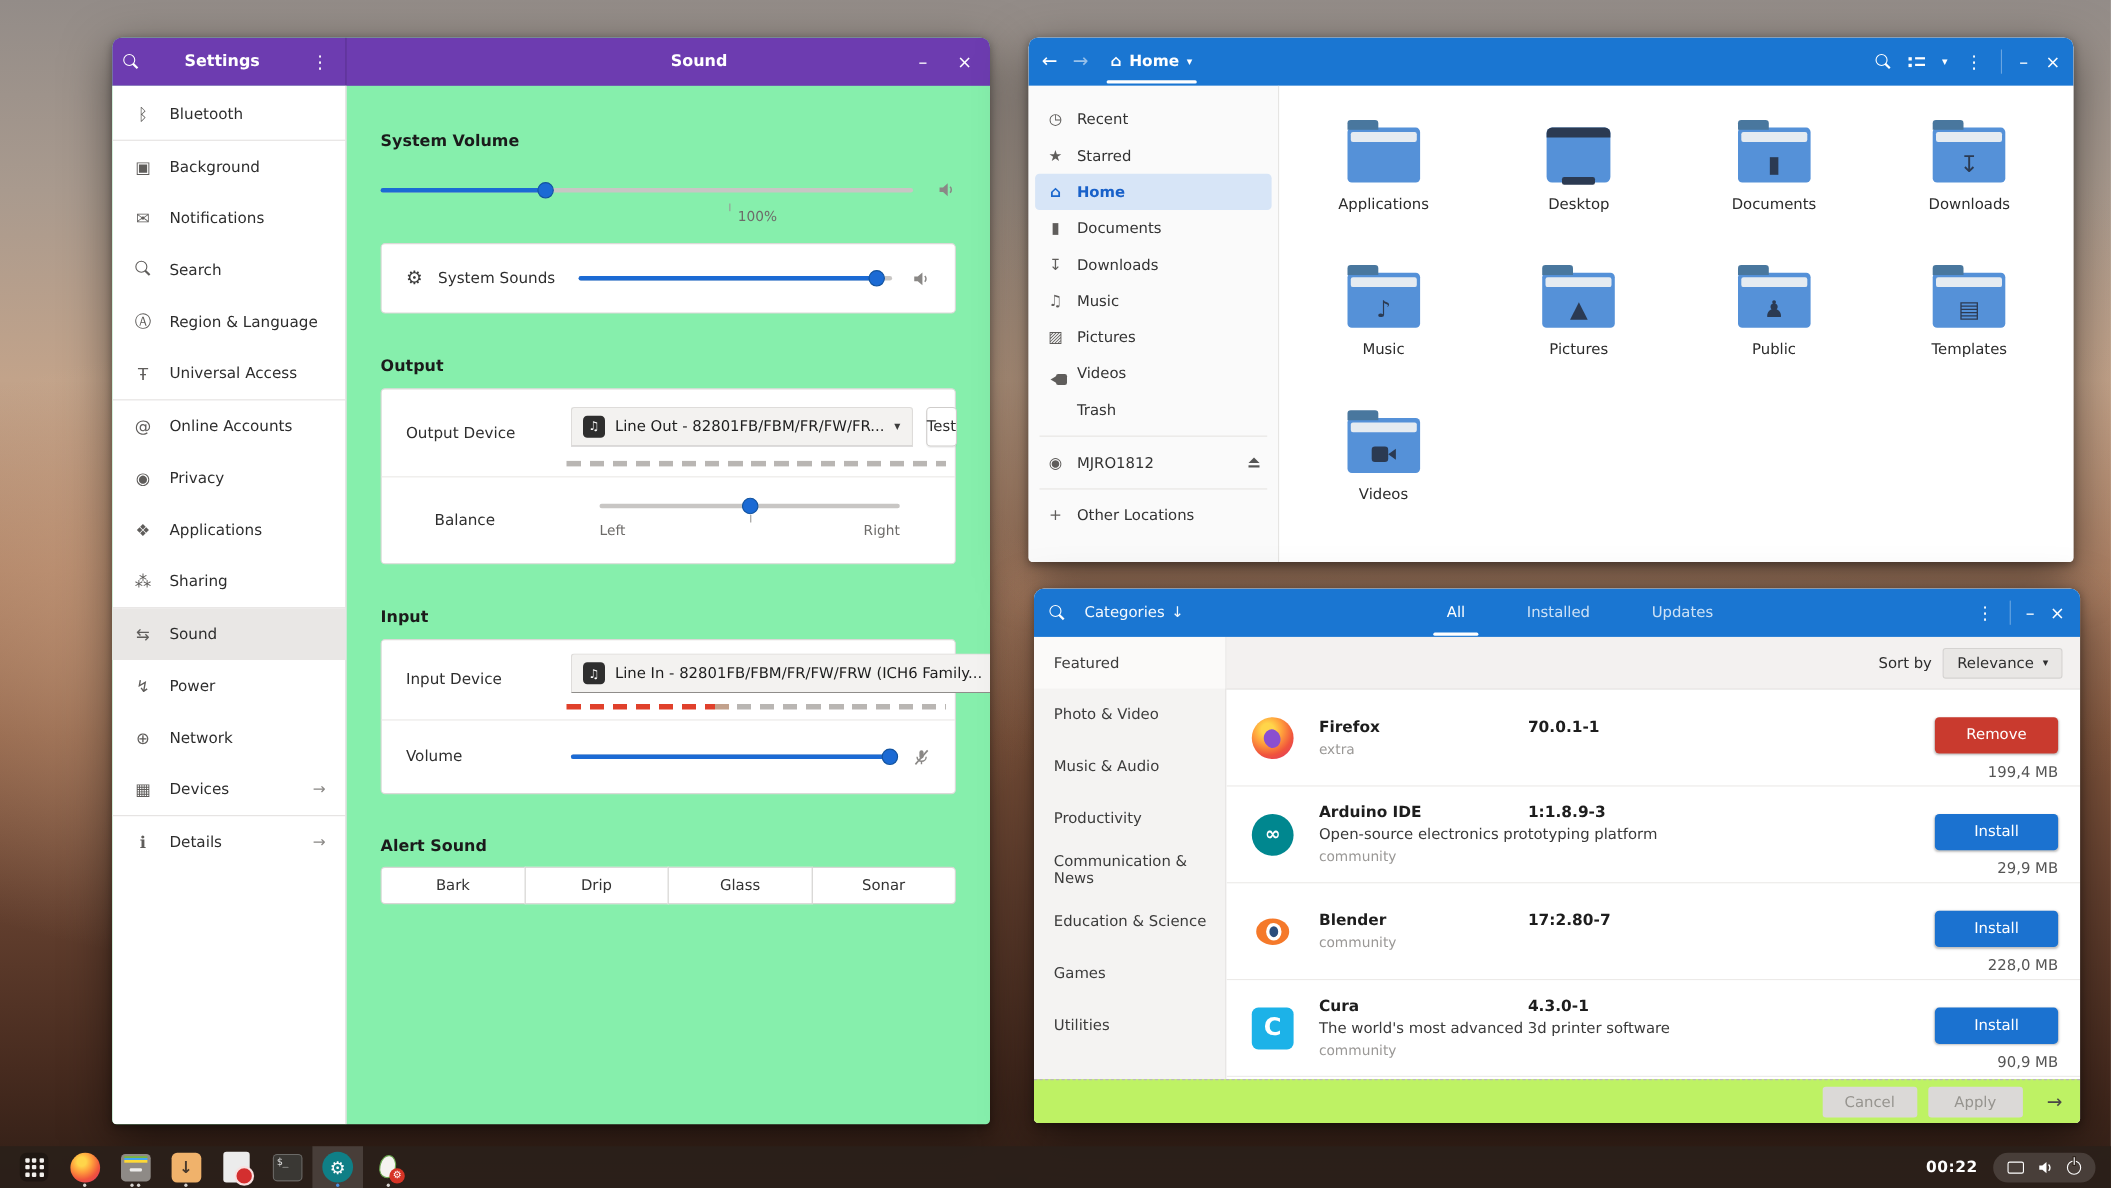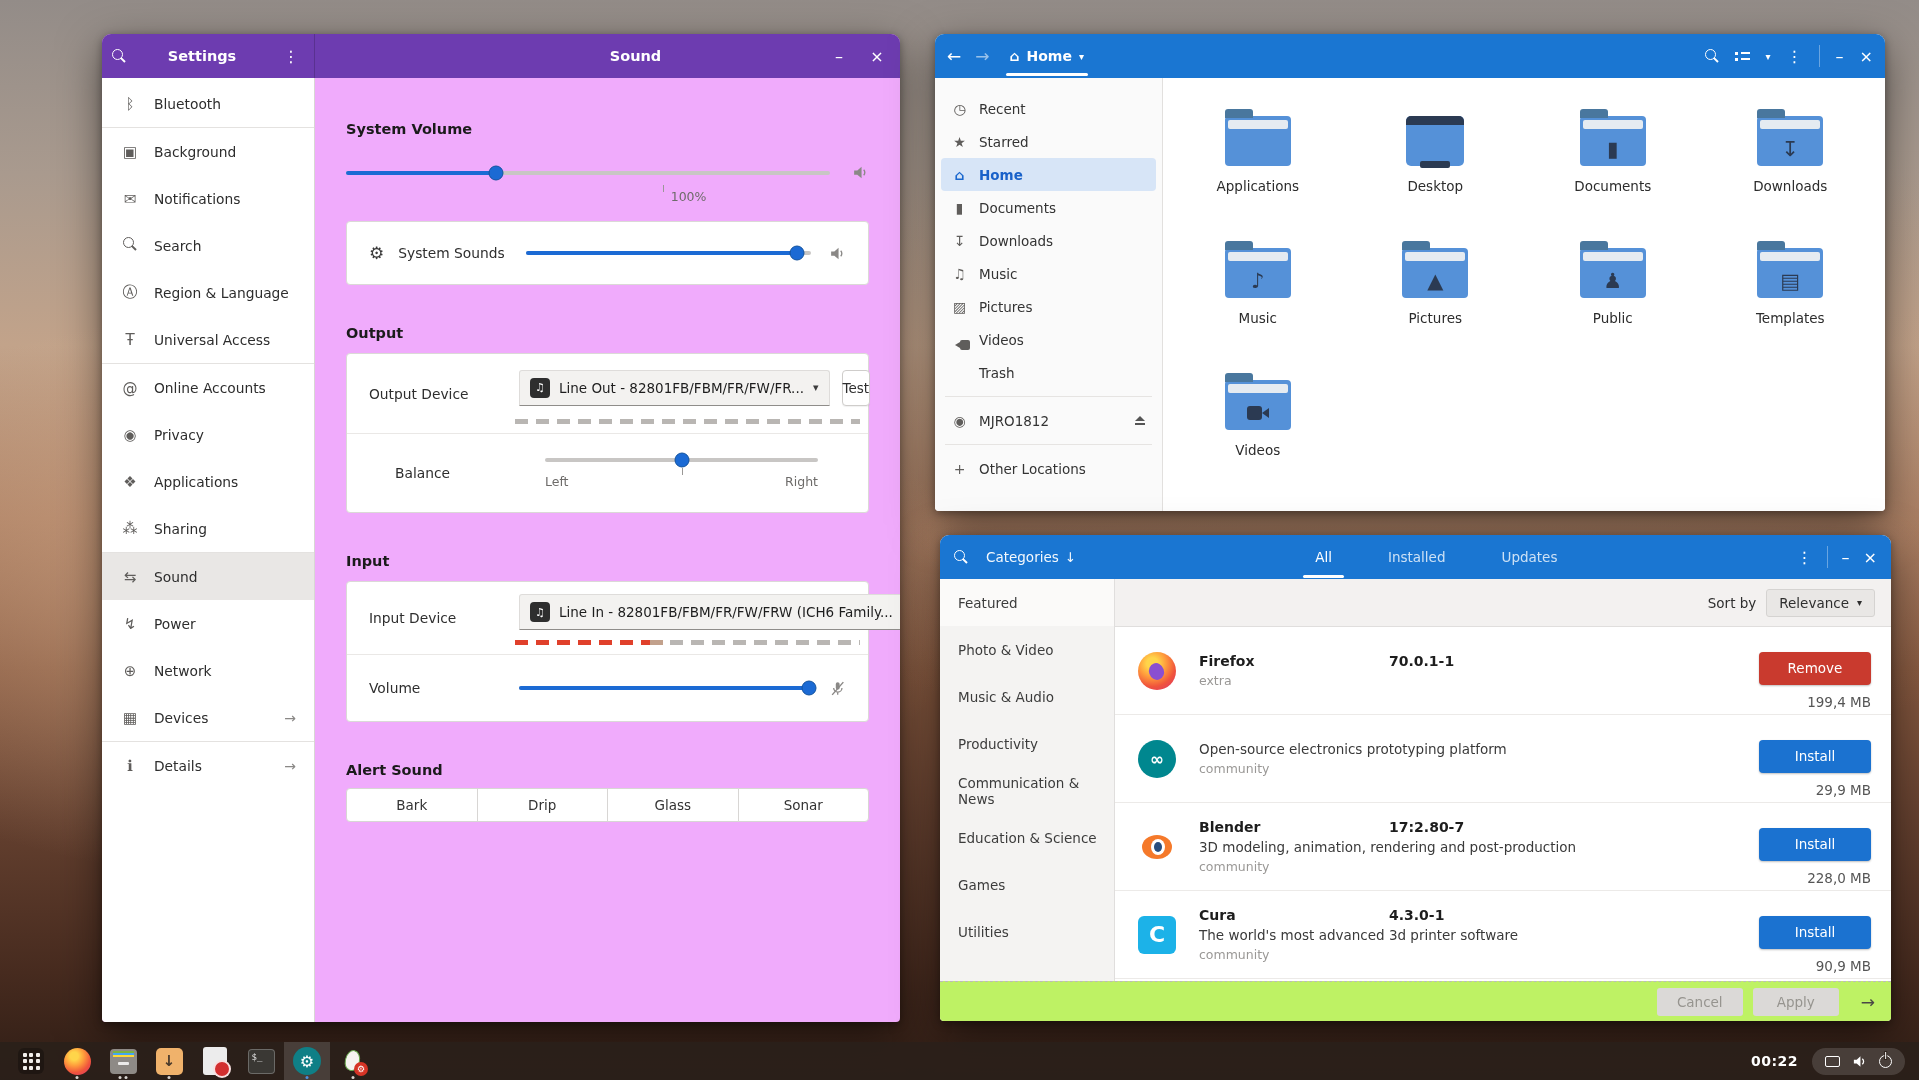--- a/index.html
+++ b/index.html
@@ -14,21 +14,21 @@
   }
   .window { position:absolute; border-radius:9px 9px 4px 4px; overflow:hidden;
             box-shadow:0 14px 44px rgba(0,0,0,.5), 0 2px 8px rgba(0,0,0,.35); background:#fff; }
   .wbtn { width:26px; height:26px; display:flex; align-items:center; justify-content:center;
           color:#fff; font-size:16px; border-radius:4px; cursor:default; }
   .mag { width:14px; height:14px; position:relative; display:inline-block; color:#fff; }
   .mag::before { content:""; position:absolute; width:9px; height:9px; border:1.7px solid currentColor; border-radius:50%; left:0; top:0; }
   .mag::after  { content:""; position:absolute; width:6px; height:1.7px; background:currentColor; transform:rotate(45deg); right:0; bottom:2px; }
 
   
-  #win-settings { left:102px; top:34px; width:798px; height:988px; background:#f0abfc; }
+  #win-settings { left:102px; top:34px; width:798px; height:988px; background:#86efac; }
   .st-header { height:44px; background:#6d3cb0; display:flex; color:#fff; }
   .st-header-left { width:213px; display:flex; align-items:center; padding:0 10px; border-right:1px solid rgba(0,0,0,.18); }
   .st-header-left .title { flex:1; text-align:center; font-weight:bold; font-size:14.5px; }
   .st-header-right { flex:1; display:flex; align-items:center; padding:0 10px; }
   .st-header-right .title { flex:1; text-align:center; font-weight:bold; font-size:14.5px; margin-left:120px; }
   .st-body { display:flex; height:944px; }
   .st-sidebar { width:213px; background:#fff; border-right:1px solid #d8d6d4; padding-top:2px; }
   .st-item { height:47px; display:flex; align-items:center; gap:14px; padding:0 18px; font-size:13.8px; color:#2d2d2d; }
   .st-item .glyph { width:20px; text-align:center; color:#5f5d5b; font-size:15px; flex:none; }
   .st-item.active { background:#e9e7e5; }
@@ -554,40 +554,43 @@
           <div class="p-action">
             <div class="p-btn remove">Remove</div>
             <span class="p-size">199,4 MB</span>
           </div>
         </div>
         <div class="p-row">
           <span class="p-appicon">
               <span class="ic-ard">∞</span>
             </span>
           <div class="p-info">
+            <div class="p-line1">
+                <span class="p-name">Arduino IDE</span>
+                <span>1:1.8.9-3</span>
+              </div>
             <div class="p-desc">Open-source electronics prototyping platform</div>
             <div class="p-repo">community</div>
           </div>
           <div class="p-action">
             <div class="p-btn install">Install</div>
             <span class="p-size">29,9 MB</span>
           </div>
         </div>
         <div class="p-row">
           <span class="p-appicon">
               <span class="ic-bl">
                 <span class="bl-ring"></span>
               </span>
             </span>
           <div class="p-info">
             <div class="p-line1">
                 <span class="p-name">Blender</span>
                 <span>17:2.80-7</span>
               </div>
-            <div class="p-desc">3D modeling, animation, rendering and post-production</div>
             <div class="p-repo">community</div>
           </div>
           <div class="p-action">
             <div class="p-btn install">Install</div>
             <span class="p-size">228,0 MB</span>
           </div>
         </div>
         <div class="p-row">
           <span class="p-appicon">
               <span class="ic-cura">C</span>

